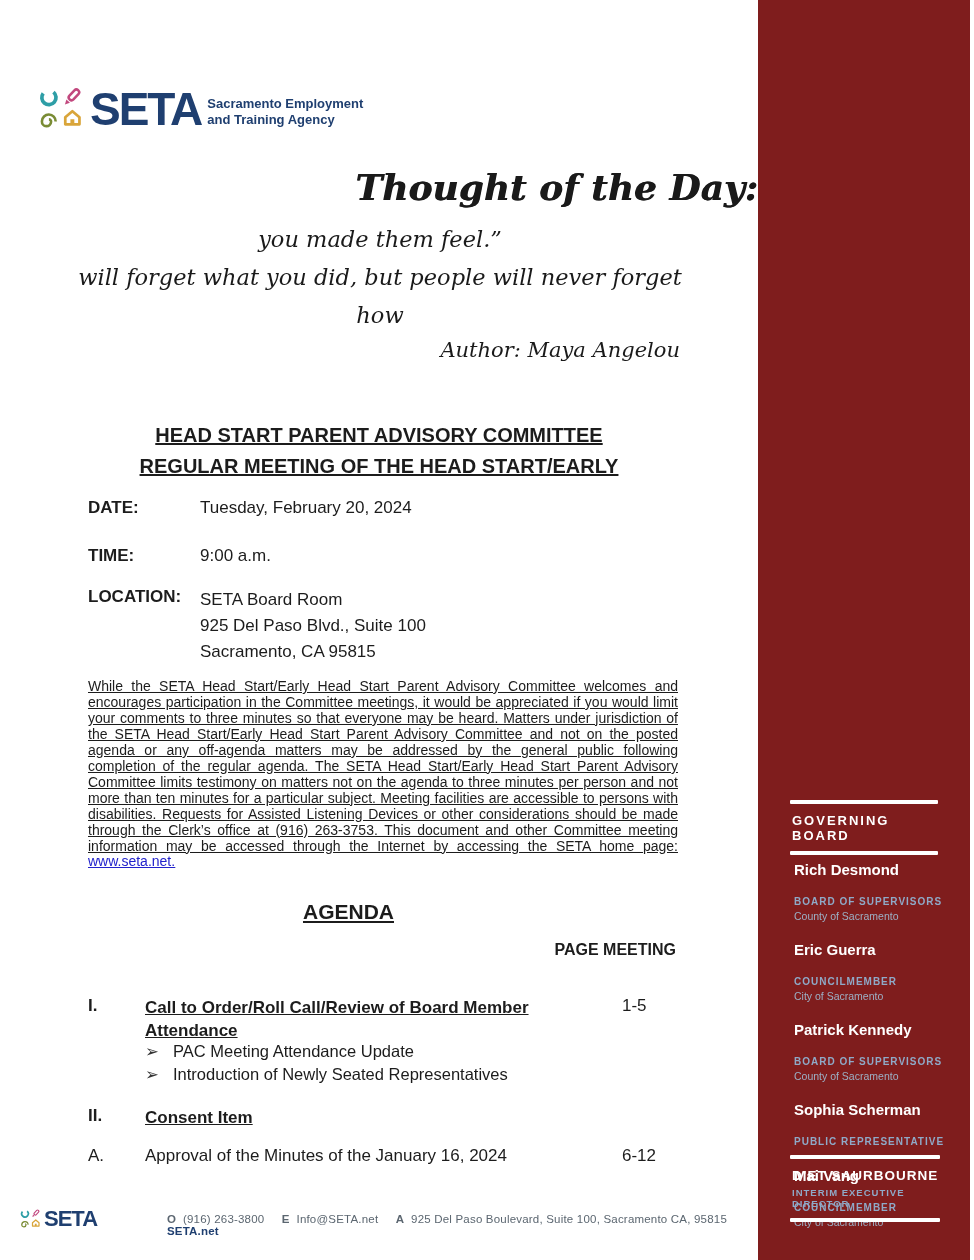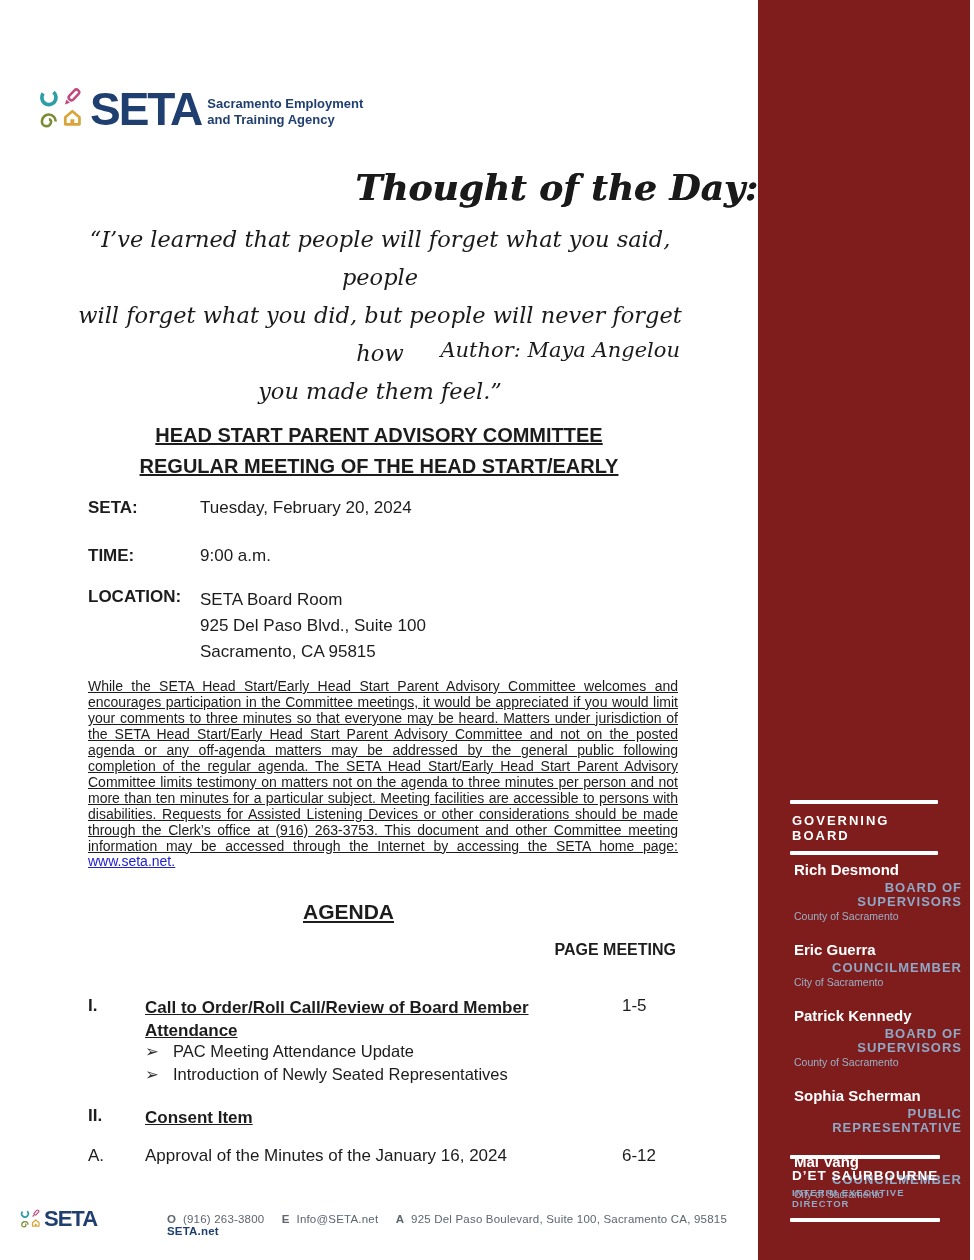--- a/index.html
+++ b/index.html
@@ -15,21 +15,21 @@
     position:absolute; left:758px; top:0; width:212px; height:1260px;
     background:#7f1d1d; color:#fff;
   }
   .gb-head { position:absolute; top:800px; left:32px; width:148px; }
   .gb-rule { height:4px; background:#ffffff; border-radius:1px; }
   .gb-title { font-size:13px; font-weight:bold; letter-spacing:2px; word-spacing:6px;
               color:#ffffff; padding:9px 0 8px 2px; }
   .members { position:absolute; top:860px; left:36px; width:168px; }
   .member { margin-bottom:17px; }
   .m-name { font-size:15px; font-weight:bold; color:#ffffff; line-height:19px; }
-  .m-title { font-size:13px; font-weight:bold; color:#8fa9c7; letter-spacing:1px; line-height:14px; margin-top:2px;text-align:right;}
+  .m-title { font-size:10px; font-weight:bold; color:#8fa9c7; letter-spacing:1px; line-height:14px; margin-top:16px;}
   .m-org { font-size:10.5px; color:#9cb0c5; line-height:14px; }
   .director { position:absolute; top:1155px; left:32px; width:150px; }
   .d-name { font-size:13.5px; font-weight:bold; color:#ffffff; letter-spacing:1px; padding:9px 0 4px 2px; }
   .d-title { font-size:9.5px; font-weight:bold; color:#8fa9c7; letter-spacing:1px; padding:0 0 9px 2px; }
 
   
   .logo { position:absolute; left:38px; top:82px; display:flex; align-items:center; }
   .logo svg { display:block; }
   .logo-word { font-size:46px; font-weight:bold; color:#1f3f70; letter-spacing:-2px; margin:0 6px 0 4px; }
   .logo-tag { font-size:13px; font-weight:bold; color:#1f3f70; line-height:16px; padding-top:6px; }
@@ -119,33 +119,32 @@
     </svg>
     <div class="logo-word">SETA</div>
     <div class="logo-tag">
       <div>Sacramento Employment</div>
       <div>and Training Agency</div>
     </div>
   </div>
 
   <div class="thought-head">Thought of the Day:</div>
   <div class="quote">
-    <div>“I’ve learned that people will forget what you said, people</div>
+    <div>you made them feel.”</div>
     <div>will forget what you did, but people will never forget how</div>
-    <div>you made them feel.”</div>
   </div>
   <div class="author">Author:  Maya Angelou</div>
 
   <div class="m-title-block">
     <div>HEAD START PARENT ADVISORY COMMITTEE</div>
     <div>REGULAR MEETING OF THE HEAD START/EARLY</div>
   </div>
 
   <div class="detail d-date">
-    <span class="lbl">SETA:</span><span>Tuesday, February 20, 2024</span>
+    <span class="lbl">DATE:</span><span>Tuesday, February 20, 2024</span>
   </div>
   <div class="detail d-time">
     <span class="lbl">TIME:</span><span>9:00 a.m.</span>
   </div>
   <div class="detail d-loc">
     <span class="lbl">LOCATION:</span>
   </div>
   <div class="loc-lines">
     <div>SETA Board Room</div>
     <div>925 Del Paso Blvd., Suite 100</div>

